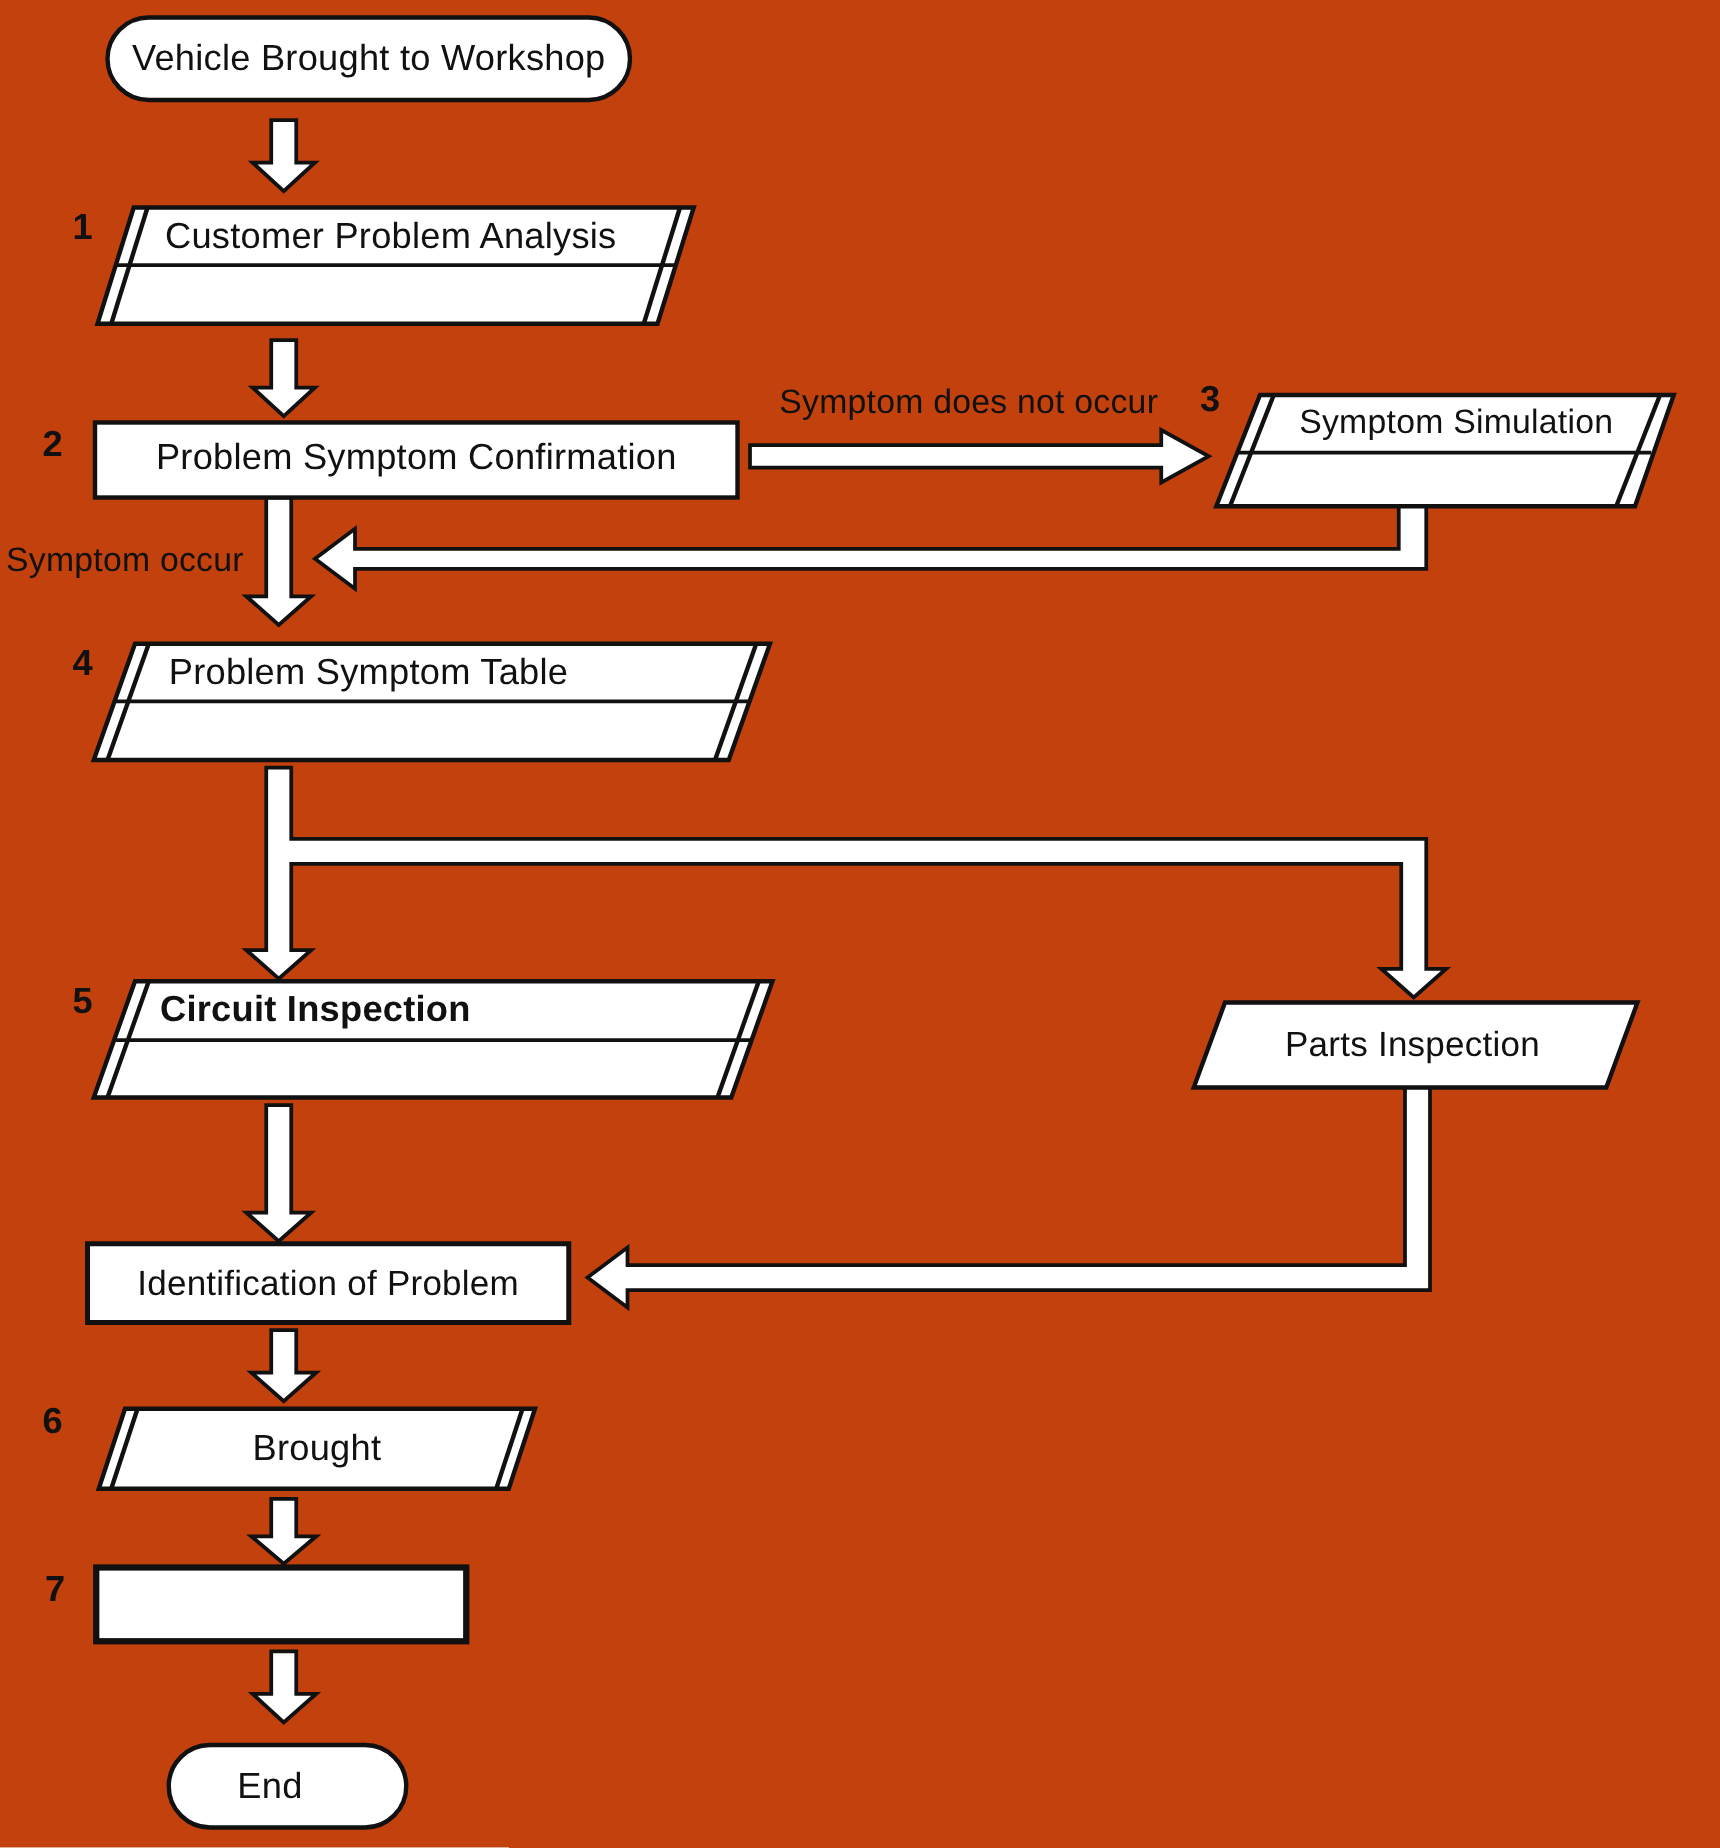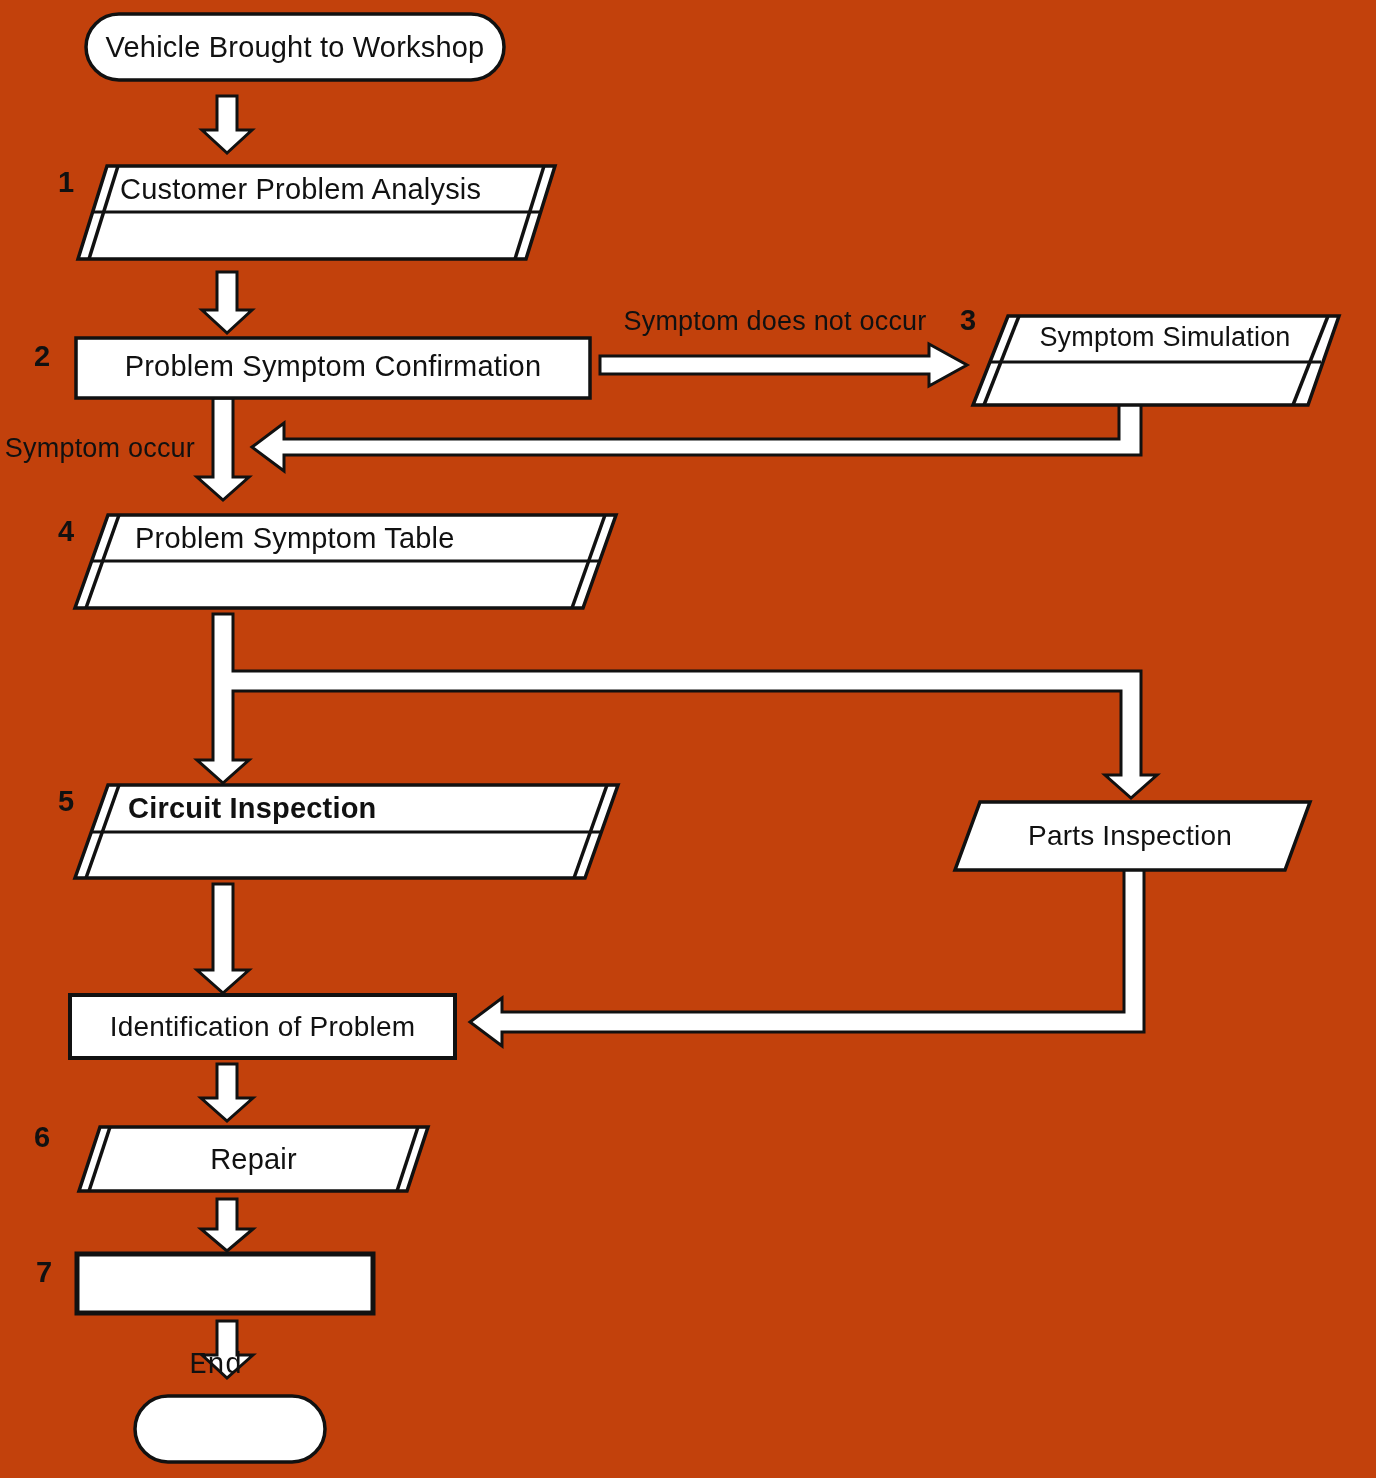--- a/index.html
+++ b/index.html
@@ -91,21 +91,21 @@
 
       <rect stroke-width="5" x="77" y="1254" width="296" height="59"></rect>
 
       <rect x="135" y="1396" width="190" height="66" rx="33"></rect>
     </g>
   </svg>
 
   <div class="lbl center" style="left:86px; top:14px; width:418px; height:66px;">Vehicle Brought to Workshop</div>
 
   <div class="step" style="left:58px; top:168px;">1</div>
-  <div class="lbl" style="left:120px; top:166px; height:46px;">Customer Problem Analysis</div>
+  <div class="lbl" style="left:132px; top:166px; height:46px;">Customer Problem Analysis</div>
 
   <div class="step" style="left:34px; top:342px;">2</div>
   <div class="lbl center" style="left:76px; top:338px; width:514px; height:56px;">Problem Symptom Confirmation</div>
 
   <div class="lbl center edge-lbl" style="left:610px; top:304px; width:330px; height:34px;">Symptom does not occur</div>
 
   <div class="step" style="left:960px; top:306px;">3</div>
   <div class="lbl center sub-lbl" style="left:1000px; top:314px; width:330px; height:46px;">Symptom Simulation</div>
 
   <div class="lbl right edge-lbl" style="left:12px; top:432px; width:183px; height:32px;">Symptom occur</div>
@@ -114,19 +114,19 @@
   <div class="lbl" style="left:135px; top:515px; height:46px;">Problem Symptom Table</div>
 
   <div class="step" style="left:58px; top:787px;">5</div>
   <div class="lbl center" style="left:965px; top:802px; width:330px; height:68px; font-size:28px;">Parts Inspection</div>
 
   <div class="lbl bold" style="left:128px; top:785px; height:47px;">Circuit Inspection</div>
 
   <div class="lbl center" style="left:70px; top:995px; width:385px; height:63px; font-size:28px;">Identification of Problem</div>
 
   <div class="step" style="left:34px; top:1123px;">6</div>
-  <div class="lbl center" style="left:79px; top:1127px; width:349px; height:64px;">Repair</div>
+  <div class="lbl center" style="left:79px; top:1127px; width:349px; height:64px;">Brought</div>
 
   <div class="step" style="left:36px; top:1258px;">7</div>
 
-  <div class="lbl center" style="left:135px; top:1332px; width:162px; height:66px;font-family:Liberation Mono, monospace;">End</div>
+  <div class="lbl center" style="left:135px; top:1396px; width:162px; height:66px;">End</div>
 
 </div>
 
 </body></html>

